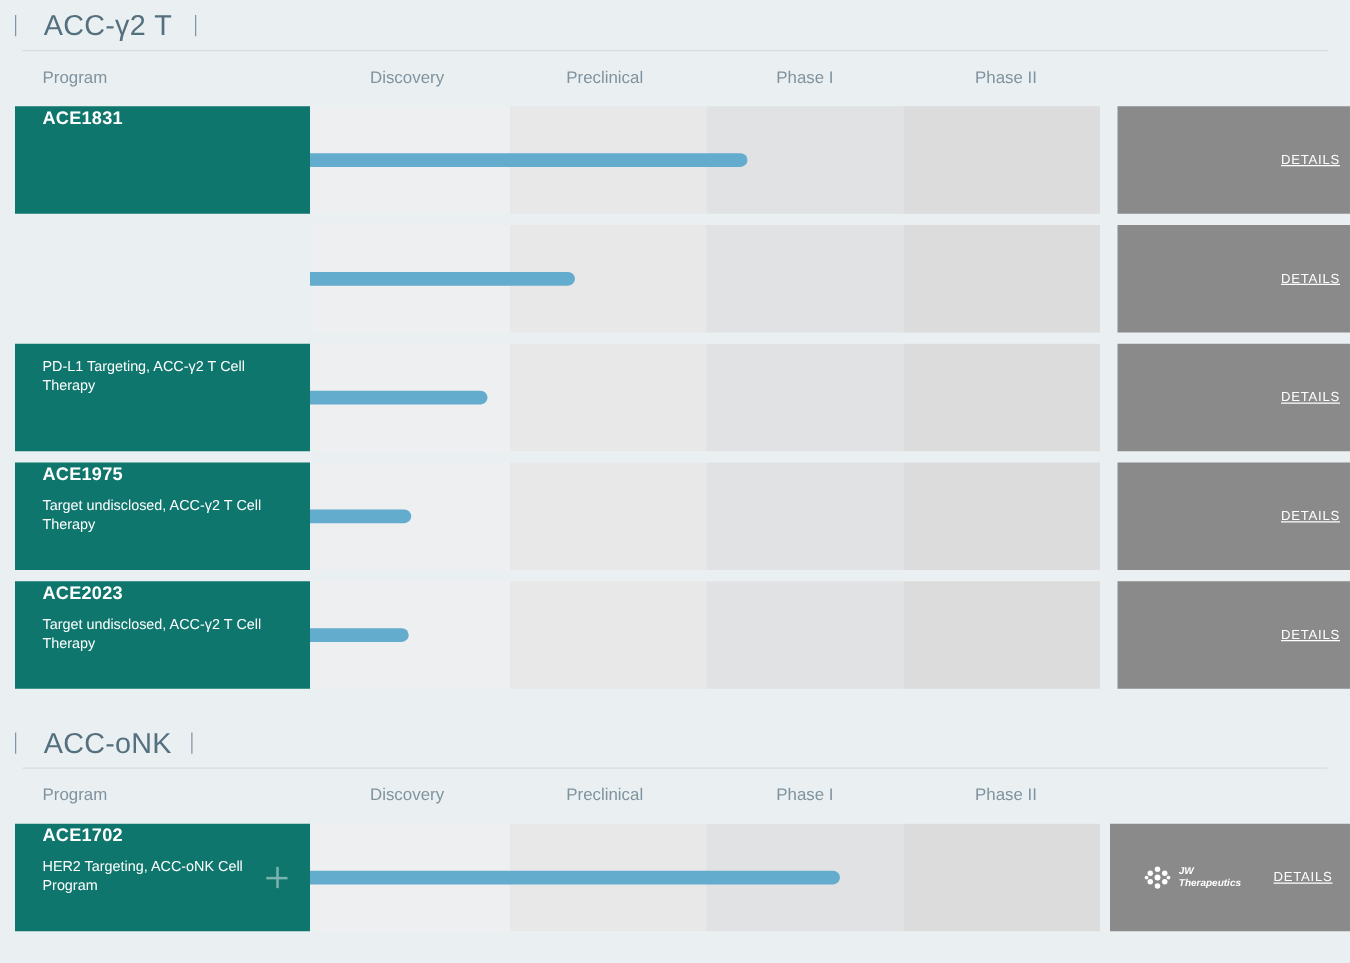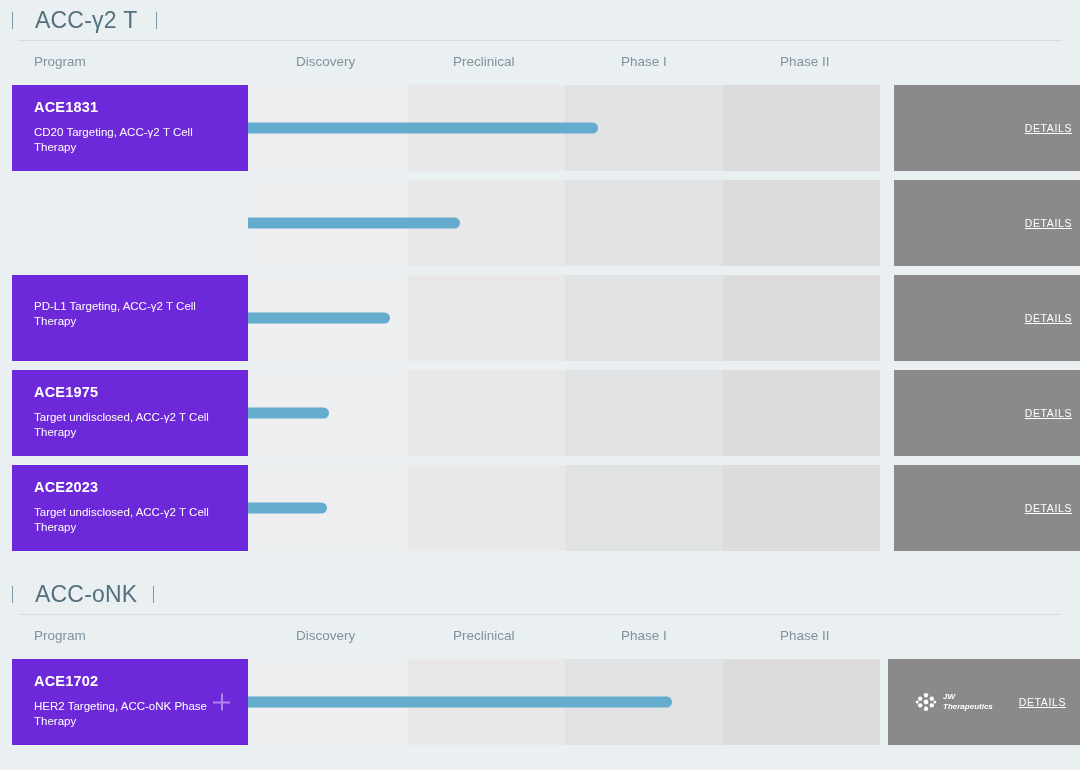--- a/index.html
+++ b/index.html
@@ -74,23 +74,23 @@
     bottom: 0;
   }
 
   
   .card {
     position: absolute;
     left: 12px;
     top: 0;
     bottom: 0;
     width: 236px;
-    background: #6d28d9;
+    background: #0f766e;
     box-sizing: border-box;
-    padding: 15px 0 0 22px;
+    padding: 3px 0 0 22px;
     z-index: 4;
   }
   .card-code {
     color: #ffffff;
     font-size: 14.5px;
     font-weight: bold;
     letter-spacing: 0.2px;
     line-height: 1.1;
   }
   .card-desc {
@@ -192,21 +192,20 @@
     <div class="track" style="left:250px;width:158px;background:#eeeff0;"></div>
     <div class="track" style="left:408px;width:157px;background:#e8e8e8;"></div>
     <div class="track" style="left:565px;width:158px;background:#e1e2e3;"></div>
     <div class="track" style="left:723px;width:157px;background:#dcdcdc;"></div>
     <div class="details-panel" style="left:880px;width:194px;">
       <span class="details-link">DETAILS</span>
     </div>
     <div class="bar" style="left:248px;width:350px;"></div>
     <div class="card">
       <div class="card-code">ACE1831</div>
-      <div class="card-desc">CD20 Targeting, ACC-γ2 T Cell Therapy</div>
     </div>
   </div>
 
   <div class="row">
     <div class="track" style="left:250px;width:158px;background:#eeeff0;"></div>
     <div class="track" style="left:408px;width:157px;background:#e8e8e8;"></div>
     <div class="track" style="left:565px;width:158px;background:#e1e2e3;"></div>
     <div class="track" style="left:723px;width:157px;background:#dcdcdc;"></div>
     <div class="details-panel" style="left:880px;width:194px;">
       <span class="details-link">DETAILS</span>
@@ -298,18 +297,18 @@
         <span class="partner-text">
           <span>JW</span><br>
           <span>Therapeutics</span>
         </span>
       </span>
       <span class="details-link">DETAILS</span>
     </div>
     <div class="bar" style="left:248px;width:424px;"></div>
     <div class="card">
       <div class="card-code">ACE1702</div>
-      <div class="card-desc">HER2 Targeting, ACC-oNK Phase Therapy</div>
+      <div class="card-desc">HER2 Targeting, ACC-oNK Cell Program</div>
       <span class="plus-icon"></span>
     </div>
   </div>
 
 </div>
 
 </body></html>

